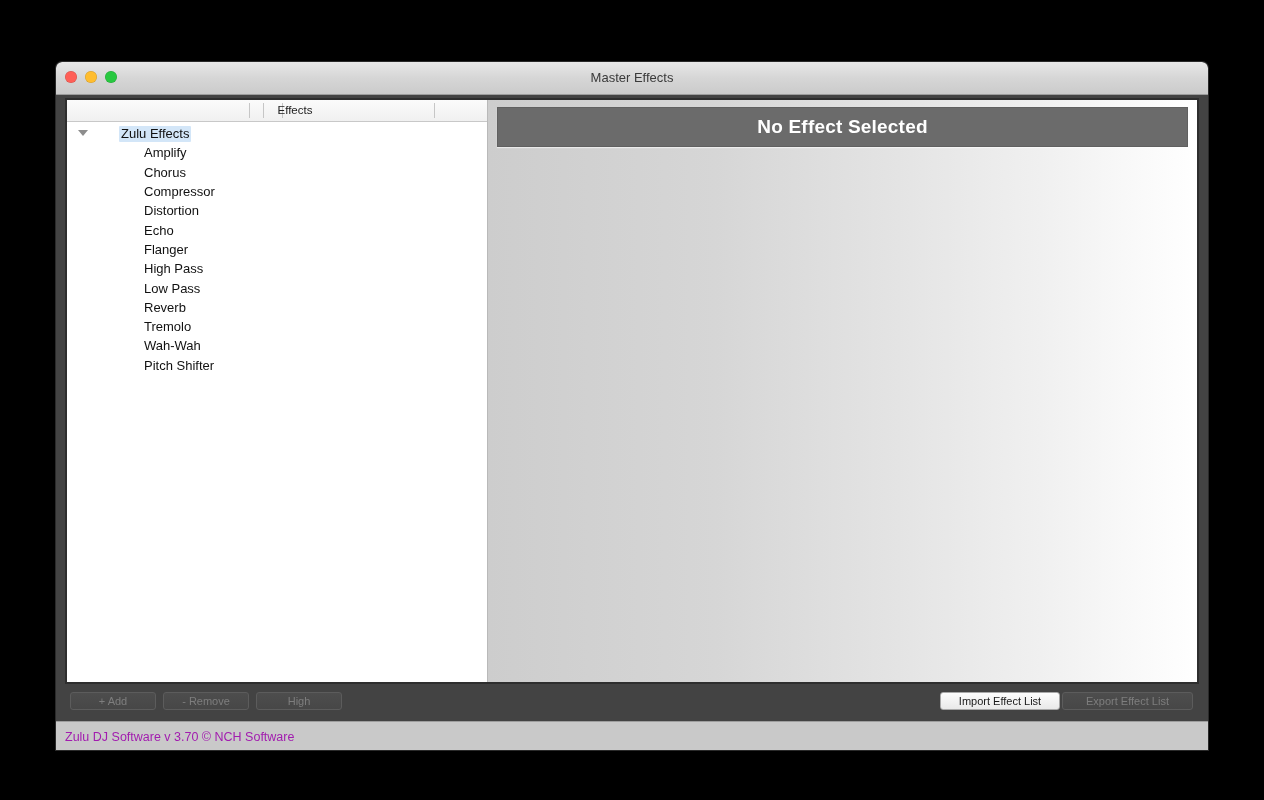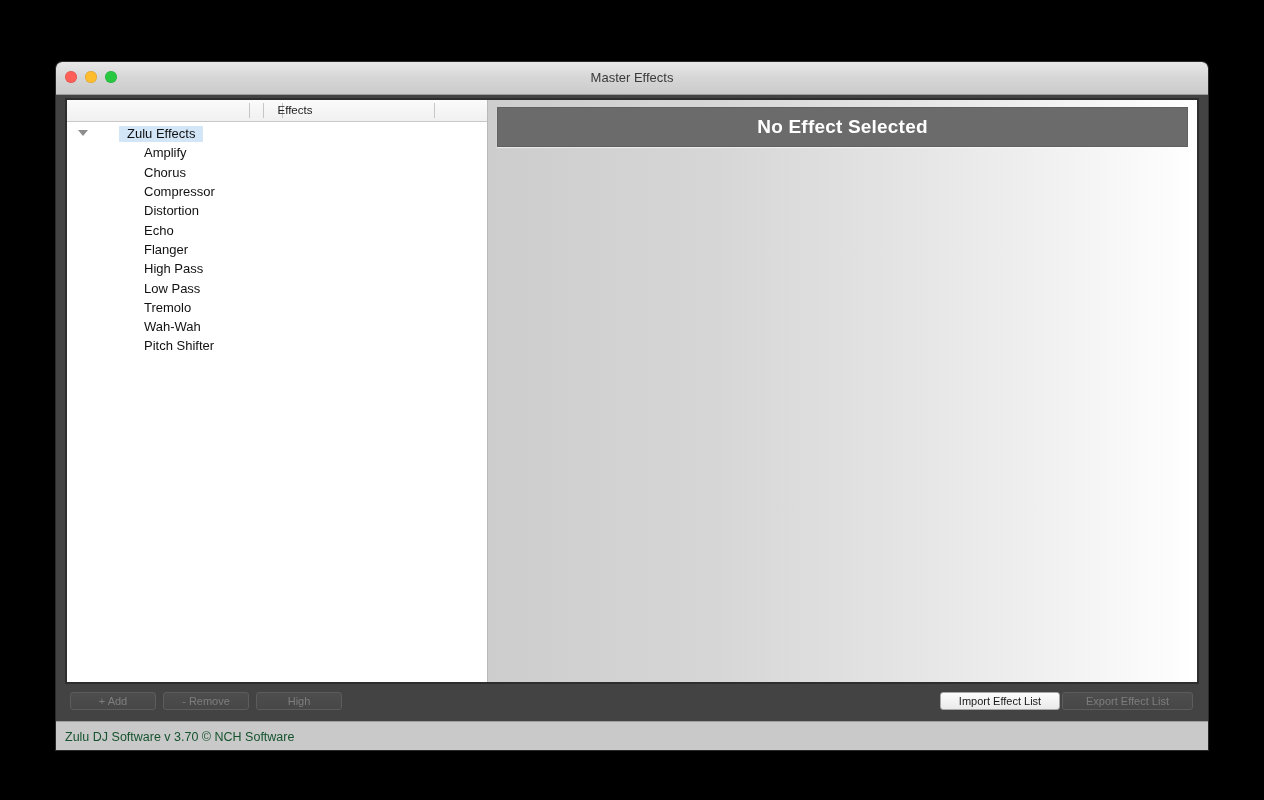--- a/index.html
+++ b/index.html
@@ -141,21 +141,21 @@
     left: 11px;
     top: 6px;
     width: 0; height: 0;
     border-left: 5px solid transparent;
     border-right: 5px solid transparent;
     border-top: 6px solid #8d8d8d;
   }
   .tree-row.root .label {
     margin-left: 52px;
     background: #d3e6f8;
-    padding: 0 8px;
+    padding: 0 2px;
     border-radius: 1px;
     line-height: 16px;
   }
   .tree-row.child .label {
     margin-left: 77px;
   }
 
   
   #right-pane {
     position: relative;
@@ -228,21 +228,21 @@
     top: 626px;
     height: 30px;
     background: #c9c9c9;
     border-top: 1px solid #9e9e9e;
     display: flex;
     align-items: center;
   }
   #status-text {
     margin-left: 9px;
     font-size: 12.5px;
-    color: #14532d;
+    color: #a21caf;
   }
 </style>
 </head>
 <body>
 
 <div id="screen">
 
   <div id="window">
 
     <div id="titlebar">
@@ -293,20 +293,23 @@
             <div class="tree-row child">
               <span class="label">Flanger</span>
             </div>
             <div class="tree-row child">
               <span class="label">High Pass</span>
             </div>
             <div class="tree-row child">
               <span class="label">Low Pass</span>
             </div>
             <div class="tree-row child">
+              <span class="label">Reverb</span>
+            </div>
+            <div class="tree-row child">
               <span class="label">Tremolo</span>
             </div>
             <div class="tree-row child">
               <span class="label">Wah-Wah</span>
             </div>
             <div class="tree-row child">
               <span class="label">Pitch Shifter</span>
             </div>
 
           </div>

